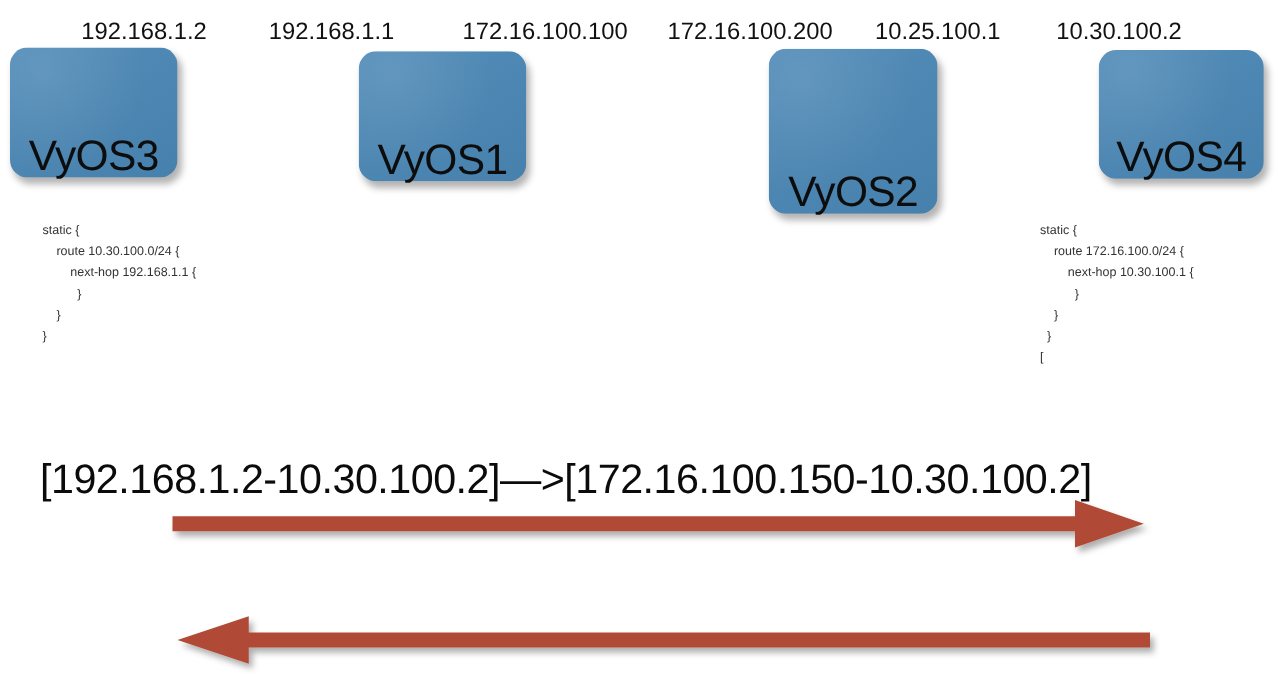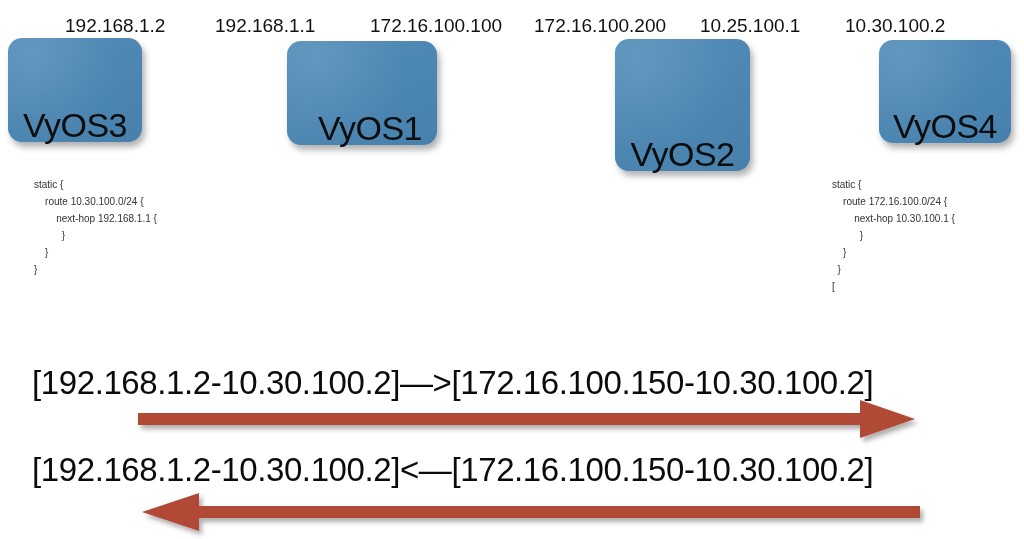--- a/index.html
+++ b/index.html
@@ -104,21 +104,21 @@
   <div class="ip-label" style="left:534px; top:16px;">172.16.100.200</div>
 
   <div class="ip-label" style="left:700px; top:16px;">10.25.100.1</div>
 
   <div class="ip-label" style="left:845px; top:16px;">10.30.100.2</div>
 
   <div class="node-box" style="left:8px; top:38px; width:134px; height:104px;">
     <span class="node-label">VyOS3</span>
   </div>
 
-  <div class="node-box" style="left:287px; top:41px; width:134px; height:104px;padding-left:16px;">
+  <div class="node-box" style="left:287px; top:41px; width:134px; height:104px;">
     <span class="node-label">VyOS1</span>
   </div>
 
   <div class="node-box" style="left:615px; top:39px; width:135px; height:132px;">
     <span class="node-label">VyOS2</span>
   </div>
 
   <div class="node-box" style="left:879px; top:40px; width:132px; height:103px;">
     <span class="node-label">VyOS4</span>
   </div>
@@ -145,21 +145,20 @@
     <defs>
       <filter id="shadowFwd" x="-10%" y="-40%" width="130%" height="220%">
         <feDropShadow dx="3" dy="4" stdDeviation="2.5" flood-color="#000000" flood-opacity="0.32"></feDropShadow>
       </filter>
     </defs>
     <g filter="url(#shadowFwd)">
       <path d="M 138 15 L 860 15 L 860 2 L 915 21 L 860 40 L 860 27 L 138 27 Z" fill="#b04a34"></path>
     </g>
   </svg>
 
-  <div class="flow-line" style="left:32px; top:453px;">[192.168.1.2-10.30.100.2]&lt;—[172.16.100.150-10.30.100.2]</div>
 
   <svg class="arrow-svg" style="left:0px; top:492px; width:1024px; height:42px;" viewBox="0 0 1024 42">
     <defs>
       <filter id="shadowRet" x="-10%" y="-40%" width="130%" height="220%">
         <feDropShadow dx="3" dy="4" stdDeviation="2.5" flood-color="#000000" flood-opacity="0.32"></feDropShadow>
       </filter>
     </defs>
     <g filter="url(#shadowRet)">
       <path d="M 920 14 L 199 14 L 199 1 L 142 20 L 199 39 L 199 26 L 920 26 Z" fill="#b04a34"></path>
     </g>

